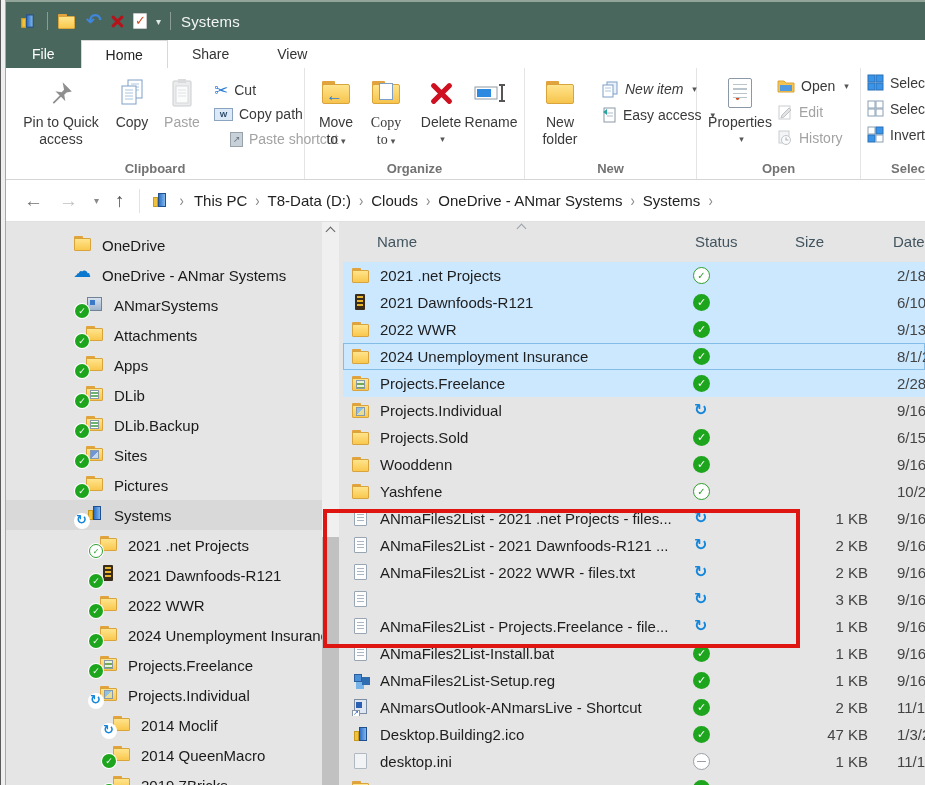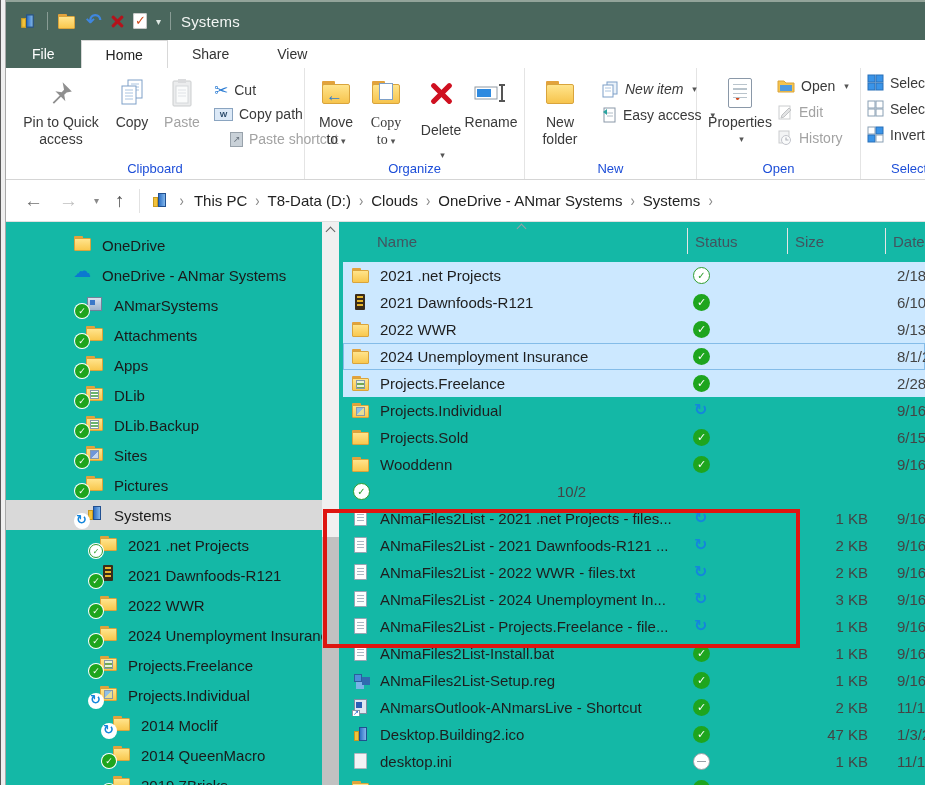--- a/index.html
+++ b/index.html
@@ -69,21 +69,21 @@
 
   
   .tabrow{position:absolute;left:6px;top:40px;right:0;height:28px;background:#fff;display:flex;z-index:4;}
   .tab{padding:0 24px;display:flex;align-items:center;font-size:14px;color:#333;cursor:default;}
   .tab.file{background:#4a675d;color:#fff;padding:0 26px;}
   .tab.active{border:1px solid #d8d8d8;border-bottom:none;background:#fff;color:#222;}
 
   
   .ribbon{position:absolute;left:6px;top:68px;right:0;height:112px;background:#fff;border-bottom:1px solid #d5d5d5;box-sizing:border-box;z-index:3;overflow:hidden;}
   .rgroup{position:absolute;top:0;height:111px;border-right:1px solid #e4e4e4;box-sizing:border-box;}
-  .rg-label{position:absolute;bottom:3px;left:0;right:0;text-align:center;font-size:13px;color:#1d4ed8;}
+  .rg-label{position:absolute;bottom:3px;left:0;right:0;text-align:center;font-size:13px;color:#737373;font-weight:bold;}
   .rg-clipboard{left:0;width:299px;} .rg-organize{left:299px;width:220px;}
   .rg-new{left:519px;width:172px;} .rg-open{left:691px;width:164px;} .rg-select{left:855px;width:210px;}
   .bb{position:absolute;top:4px;display:flex;flex-direction:column;align-items:center;font-size:14px;color:#3a3a3a;text-align:center;line-height:17px;}
   .bb .bicon{height:42px;display:flex;align-items:center;justify-content:center;}
   .sb{position:absolute;display:flex;align-items:center;gap:6px;font-size:14px;color:#3a3a3a;white-space:nowrap;}
   .disabled{color:#a3a3a3;} .disabled svg,.disabled .rfolder,.disabled .rpage{opacity:.55;filter:grayscale(60%);}
   .dd{font-size:9px;color:#555;margin-left:3px;}
   .rfolder{position:relative;width:30px;height:24px;display:inline-block;}
   .rfolder::before{content:"";position:absolute;left:1px;top:0;width:13px;height:6px;background:#e2a23c;border-radius:1px;}
   .rfolder::after{content:"";position:absolute;left:1px;top:3px;width:28px;height:20px;box-sizing:border-box;background:linear-gradient(#ffe48c,#f6c44d);border:1px solid #d9a43c;border-radius:2px;}
@@ -104,21 +104,21 @@
   .nav-arrows{display:flex;align-items:center;gap:16px;padding:0 14px 0 18px;}
   .na{font-size:19px;color:#707070;line-height:20px;}
   .na.fwd{color:#bfbfbf;} .na.chev{font-size:10px;color:#8a8a8a;} .na.up{color:#555;}
   .addr-sep{width:1px;height:24px;background:#e2e2e2;margin-right:10px;}
   .addr{display:flex;align-items:center;gap:2px;overflow:hidden;white-space:nowrap;}
   .crumb-wrap{display:inline-flex;align-items:center;}
   .crumb{font-size:15px;color:#222;padding:0 4px;}
   .bc-sep{color:#8a8a8a;font-size:13px;padding:0 4px;transform:scaleY(1.2);}
 
   
-  .main{position:absolute;left:6px;top:222px;right:0;bottom:0;background:#14b8a6;}
+  .main{position:absolute;left:6px;top:222px;right:0;bottom:0;background:#e5e5e5;}
 
   
   .sidebar{position:absolute;left:0;top:0;width:316px;bottom:0;overflow:hidden;padding-top:8px;box-sizing:border-box;}
   .side-item{height:30px;display:flex;align-items:center;white-space:nowrap;font-size:15px;color:#1a1a1a;}
   .side-item.selected{background:#d9d9d9;}
   .side-item.lvl2{padding-left:67px;} .side-item.lvl3{padding-left:79px;}
   .side-item.lvl4{padding-left:93px;} .side-item.lvl5{padding-left:106px;}
   .side-ic-wrap{position:relative;margin-right:9px;flex:none;}
   .sbadge{position:absolute;left:-10px;bottom:-3px;width:14px;height:14px;z-index:3;}
   .sbadge.check{background:#1ea51e;border-radius:50%;box-shadow:0 0 0 1px #fff;}
@@ -249,21 +249,21 @@
       <span><span>Move to</span><span class="dd">▾</span></span>
     </div>
     <div class="bb" style="left:58px;width:46px;font-family:Liberation Serif, serif;">
       <span class="bicon">
         <span class="rfolder">
             <span class="ov" style="left:8px;top:2px;width:12px;height:15px;background:#fff;border:1px solid #7ea0c8;"></span>
           </span>
       </span>
       <span><span>Copy to</span><span class="dd">▾</span></span>
     </div>
-    <div class="bb" style="left:112px;width:48px;gap:8px;">
+    <div class="bb" style="left:112px;width:48px;">
       <span class="bicon">
           <span class="bigx"></span>
         </span>
       <span>Delete</span>
       <span class="dd">▾</span>
     </div>
     <div class="bb" style="left:158px;width:56px;">
       <span class="bicon">
         <svg width="34" height="24" viewBox="0 0 34 24">
           <rect x="1" y="6" width="22" height="12" fill="#fff" stroke="#909aa4"></rect>
@@ -686,20 +686,24 @@
             <span class="ic folder"></span>
             <span class="fname">Wooddenn</span>
           </span>
           <span class="fcell fc-status">
             <span class="badge check"></span>
           </span>
           <span class="fcell fc-size"></span>
           <span class="fcell fc-date">9/16</span>
         </div>
         <div class="frow">
+          <span class="fcell fc-name">
+            <span class="ic folder"></span>
+            <span class="fname">Yashfene</span>
+          </span>
           <span class="fcell fc-status">
             <span class="badge check-outline"></span>
           </span>
           <span class="fcell fc-size"></span>
           <span class="fcell fc-date">10/2</span>
         </div>
         <div class="frow">
           <span class="fcell fc-name">
             <span class="ic doc"></span>
             <span class="fname">ANmaFiles2List - 2021 .net Projects - files...</span>
@@ -728,21 +732,20 @@
           </span>
           <span class="fcell fc-status">
             <span class="badge sync"></span>
           </span>
           <span class="fcell fc-size">2 KB</span>
           <span class="fcell fc-date">9/16</span>
         </div>
         <div class="frow">
           <span class="fcell fc-name">
             <span class="ic doc"></span>
-            <span class="fname">ANmaFiles2List - 2024 Unemployment In...</span>
           </span>
           <span class="fcell fc-status">
             <span class="badge sync"></span>
           </span>
           <span class="fcell fc-size">3 KB</span>
           <span class="fcell fc-date">9/16</span>
         </div>
         <div class="frow">
           <span class="fcell fc-name">
             <span class="ic doc"></span>

